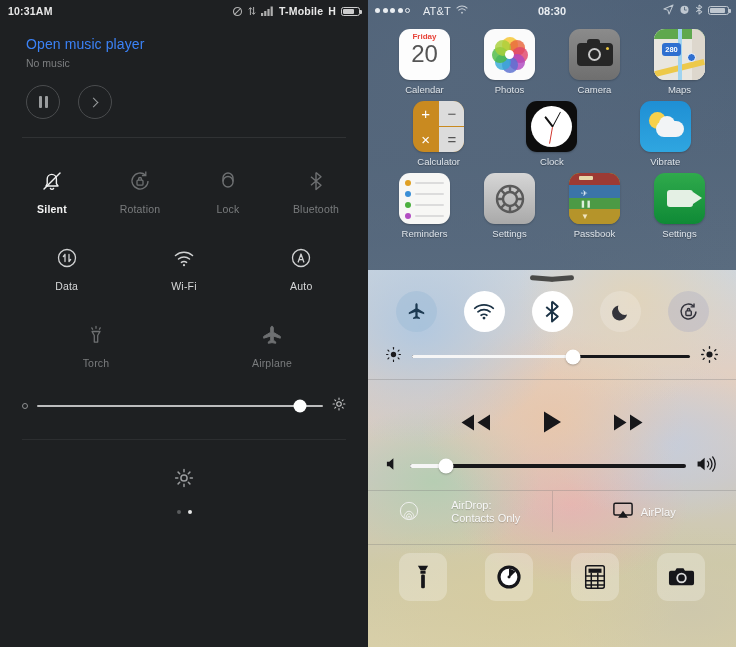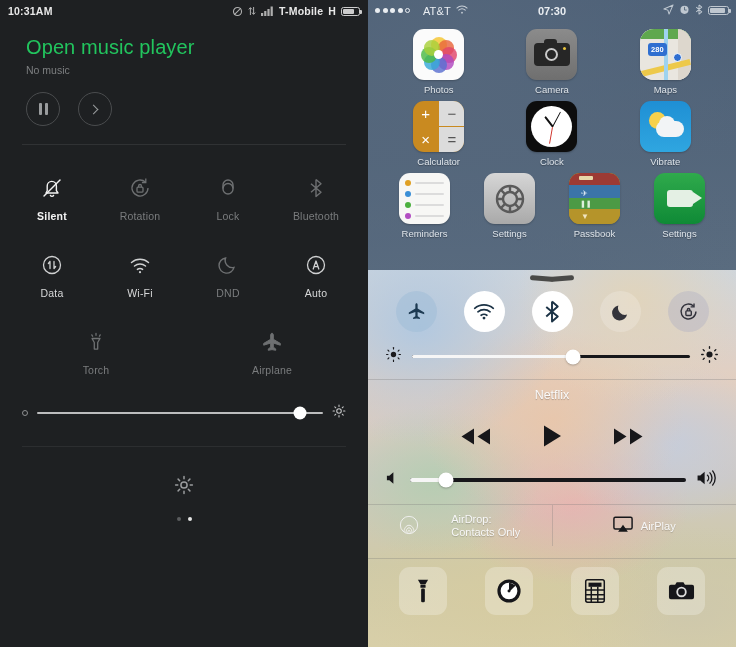--- a/index.html
+++ b/index.html
@@ -15,21 +15,21 @@
               padding:0 8px; font-size:10.5px; font-weight:bold; color:#e8e8e8; letter-spacing:.2px; }
   .a-status-right { display:flex; align-items:center; gap:5px; }
   .a-status-right .carrier { font-size:10.5px; font-weight:bold; }
   .a-ic { opacity:.82; display:flex; align-items:center; }
 
   .bat { width:19px; height:9px; border:1.2px solid #ccc; border-radius:2.5px; position:relative; display:inline-block; }
   .bat::after { content:""; position:absolute; right:-3px; top:2.2px; width:2px; height:4px; background:#ccc; border-radius:0 1px 1px 0; }
   .bat i { position:absolute; left:1px; top:1px; bottom:1px; width:62%; background:#ccc; border-radius:1px; display:block; }
 
   .a-player { padding:14px 26px 0 26px; }
-  .a-player h1 { font-size:20px; font-weight:400; color:#22c55e; letter-spacing:.1px; }
+  .a-player h1 { font-size:14px; font-weight:400; color:#3b82f6; letter-spacing:.1px; }
   .a-player .sub { font-size:10.5px; color:#7d7f81; margin-top:5px; }
   .a-ctrls { display:flex; gap:18px; margin-top:16px; }
   .circ-btn { width:34px; height:34px; border-radius:50%; border:1.2px solid #4a4c4e;
               display:flex; align-items:center; justify-content:center; }
   .pausebars { display:flex; gap:3px; }
   .pausebars span { width:3px; height:12px; background:#9a9c9e; border-radius:1px; display:block; }
   .chev { width:7px; height:7px; border-top:1.6px solid #9a9c9e; border-right:1.6px solid #9a9c9e;
           transform:rotate(45deg); margin-left:-3px; }
 
   .a-div { height:1px; background:#303234; margin:18px 22px 0 22px; }
@@ -93,21 +93,21 @@
   .ic-cal .d2 { font-size:24px; color:#555; text-align:center; line-height:26px; font-weight:300; }
   .ic-photos { background:#fbfbfb; display:flex; align-items:center; justify-content:center; }
   .petal { position:absolute; width:16px; height:16px; border-radius:50%; opacity:.82;
            left:50%; top:50%; margin:-8px 0 0 -8px; }
   .ic-cam { background:linear-gradient(180deg,#8b8b8b,#6f6f6f); display:flex; align-items:center; justify-content:center; }
   .camBody { width:36px; height:23px; background:#262626; border-radius:4px; position:relative; }
   .camBody::before { content:""; position:absolute; left:10px; top:-4px; width:13px; height:5px; background:#262626; border-radius:3px 3px 0 0; }
   .camLens { position:absolute; left:50%; top:50%; width:13px; height:13px; margin:-6.5px 0 0 -6.5px;
              border-radius:50%; border:2px solid #c9c9c9; }
   .camFl { position:absolute; right:4px; top:4px; width:3px; height:3px; border-radius:50%; background:#e8c33c; }
-  .ic-maps { background:#eaeaea; position:relative;border-radius:14px; }
+  .ic-maps { background:#eaeaea; position:relative; }
   .ic-notes { background:#f3f1eb; }
   .ic-notes .top { height:13px; background:#c9a227; }
   .ic-notes .line { height:1px; background:#d9d6cd; margin:4px 5px; }
   .ic-calc { background:#c98a20; display:grid; grid-template-columns:1fr 1fr; grid-template-rows:1fr 1fr; gap:1.5px; }
   .ic-calc div { display:flex; align-items:center; justify-content:center; font-size:15px; color:#fff; }
   .ic-calc div:nth-child(2), .ic-calc div:nth-child(4) { background:#dcdcdc; color:#555; }
   .ic-clock { background:#0d0d0d; display:flex; align-items:center; justify-content:center; }
   .clockface { width:41px; height:41px; border-radius:50%; background:#fff; position:relative; }
   .hand { position:absolute; left:50%; bottom:50%; transform-origin:50% 100%; background:#111; border-radius:1px; }
   .ic-weather { background:linear-gradient(180deg,#1f8fd4,#2fa6e0); position:relative; }
@@ -283,28 +283,20 @@
           <span class="ico">
             <svg width="26" height="26" viewBox="0 0 26 26" fill="none" class="sMid" stroke-width="1.5" stroke-linecap="round">
               <path d="M4.5 10.5a13 13 0 0 1 17 0"></path>
                 <path d="M7.5 14a8.6 8.6 0 0 1 11 0"></path>
               <path d="M10.4 17.4a4.3 4.3 0 0 1 5.2 0"></path>
                 <circle cx="13" cy="20.2" r="1.1" fill="#d0d1d2" stroke="none"></circle>
             </svg>
             </span>
           <span class="lbl">Wi-Fi</span>
         </div>
-        <div class="a-tile off">
-          <span class="ico">
-            <svg width="26" height="26" viewBox="0 0 26 26" fill="none" class="sOff" stroke-width="1.4">
-              <path d="M19 15.4A7.2 7.2 0 0 1 10.6 6a7.6 7.6 0 1 0 8.4 9.4z"></path>
-            </svg>
-            </span>
-          <span class="lbl">DND</span>
-        </div>
         <div class="a-tile mid">
           <span class="ico">
             <svg width="26" height="26" viewBox="0 0 26 26" fill="none" class="sMid" stroke-width="1.3">
               <circle cx="13" cy="13" r="8.5"></circle>
               <path d="M10.2 17l2.8-8 2.8 8M11.3 14.6h3.4" stroke-linecap="round" stroke-linejoin="round"></path>
             </svg>
             </span>
           <span class="lbl">Auto</span>
         </div>
       </div>
@@ -370,21 +362,21 @@
             <i></i>
             <i class="hollow"></i>
         </span>
         <span class="i-carrier">AT&amp;T</span>
         <span style="margin-left:5px;opacity:.8">
           <svg width="12" height="10" viewBox="0 0 14 11" fill="none" stroke="#e9edf1" stroke-width="1.2" stroke-linecap="round">
             <path d="M1 3.2a9 9 0 0 1 12 0"></path>
               <path d="M3.2 5.6a5.8 5.8 0 0 1 7.6 0"></path>
               <circle cx="7" cy="8.6" r="1" fill="#e9edf1" stroke="none"></circle>
           </svg></span>
-        <span class="i-time">07:30</span>
+        <span class="i-time">08:30</span>
         <span class="i-right">
           <span>
             <svg width="11" height="11" viewBox="0 0 12 12" fill="none" stroke="#dfe5ea" stroke-width="1.1" stroke-linejoin="round">
                 <path d="M11 1 1 5.4l4.3 1.3L6.6 11z"></path>
               </svg></span>
           <span>
             <svg width="11" height="11" viewBox="0 0 12 12">
                 <circle cx="6" cy="6.4" r="4.4" fill="#dfe5ea"></circle>
                 <path d="M6 3.6v3h2" stroke="#5b6d80" stroke-width="1" fill="none" stroke-linecap="round"></path>
               </svg></span>
@@ -393,20 +385,27 @@
                 <path d="M4 1v10l3-2.5L1 3.5M4 1l3 2.5L1 8.5"></path>
               </svg></span>
           <span class="i-bat">
               <i></i>
             </span>
         </span>
       </div>
 
       <div class="apps">
         <div class="approw">
+          <div class="app">
+            <div class="appicon ic-cal">
+              <div class="d1">Friday</div>
+              <div class="d2">20</div>
+            </div>
+            <div class="applbl">Calendar</div>
+          </div>
           <div class="app">
             <div class="appicon ic-photos">
               <span class="petal" style="background:#f4c430;transform:translate(0,-10px)"></span>
               <span class="petal" style="background:#e8663c;transform:rotate(45deg) translate(0,-10px)"></span>
               <span class="petal" style="background:#e0456a;transform:rotate(90deg) translate(0,-10px)"></span>
               <span class="petal" style="background:#b048c0;transform:rotate(135deg) translate(0,-10px)"></span>
               <span class="petal" style="background:#5a6fd0;transform:rotate(180deg) translate(0,-10px)"></span>
               <span class="petal" style="background:#36a8d8;transform:rotate(225deg) translate(0,-10px)"></span>
               <span class="petal" style="background:#4cb944;transform:rotate(270deg) translate(0,-10px)"></span>
               <span class="petal" style="background:#a8cf3a;transform:rotate(315deg) translate(0,-10px)"></span>
@@ -595,21 +594,20 @@
                   <rect x="2.4" y="13.4" width="1.6" height="3.4" rx=".8" transform="rotate(45 3.2 15.1)"></rect>
                   <rect x="16" y="13.4" width="1.6" height="3.4" rx=".8" transform="rotate(-45 16.8 15.1)"></rect>
                 </g>
               </svg>
           </span>
         </div>
 
         <div class="cc-sep"></div>
 
         <div class="cc-media">
-          <div class="cc-track">Netflix</div>
           <div class="cc-trans">
             <span>
               <svg width="34" height="21" viewBox="0 0 34 21" fill="#17171a">
                   <path d="M16 2.5v16L3.5 10.5zM32 2.5v16L19.5 10.5z"></path>
                 </svg>
             </span>
             <span>
               <svg width="20" height="24" viewBox="0 0 20 24" fill="#17171a">
                   <path d="M2 1.5v21L19 12z"></path>
                 </svg>

